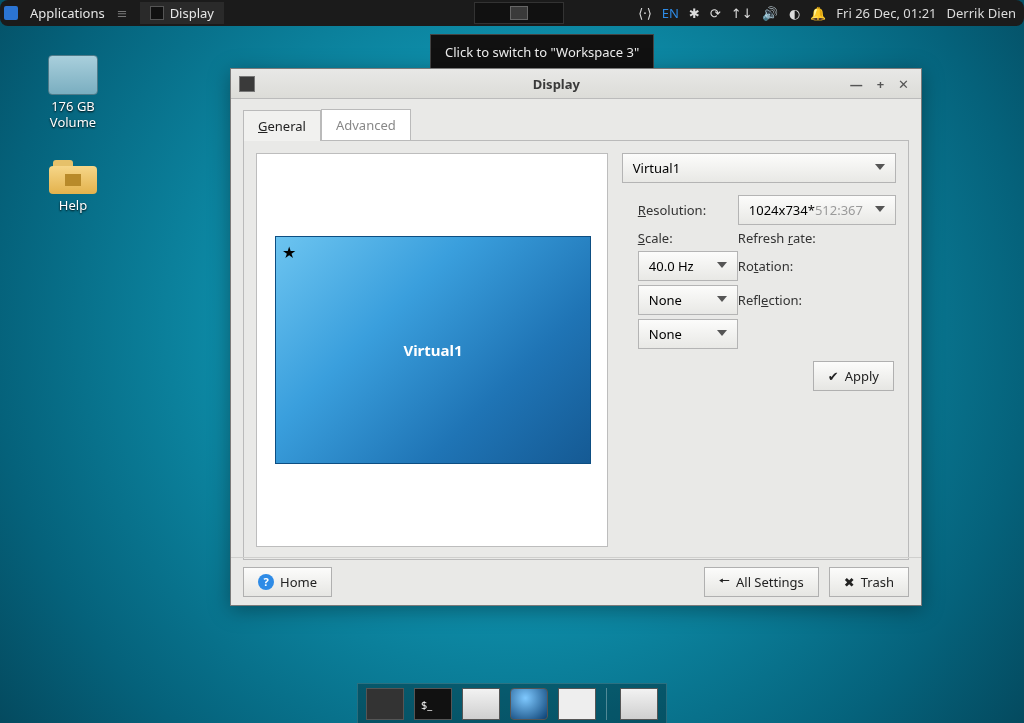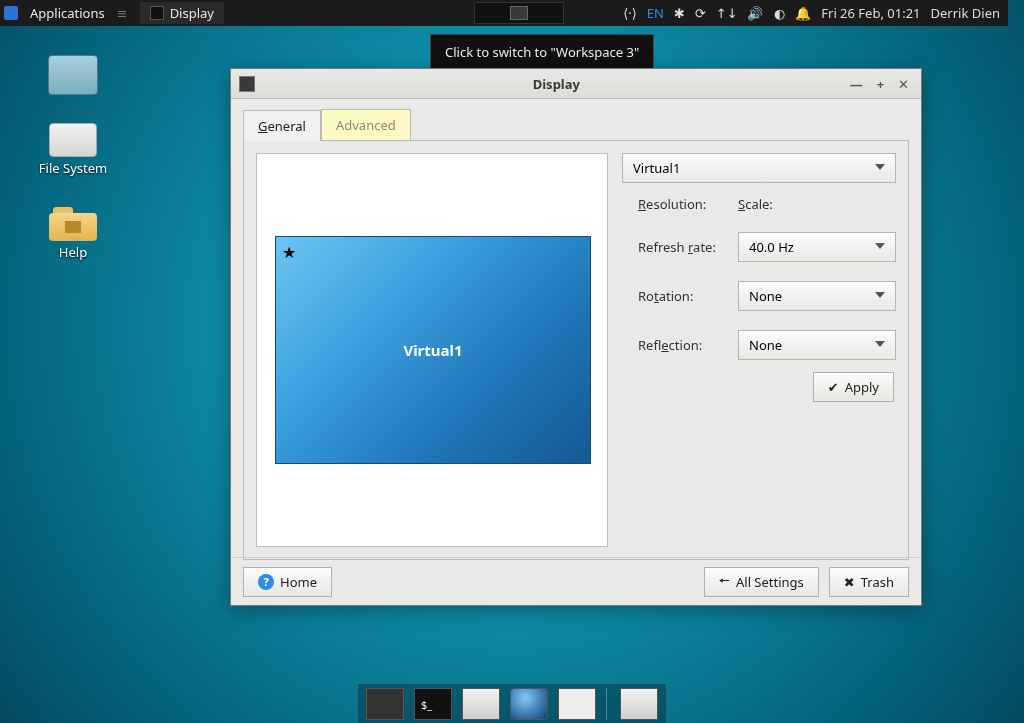--- a/index.html
+++ b/index.html
@@ -7,23 +7,24 @@
 
   
   .desktop {
     position: relative;
     width: 1024px; height: 723px;
     background: radial-gradient(circle at 50% 45%, #24b7d8 0%, #0e8fab 40%, #05627b 80%, #044a5f 100%);
   }
 
   
   .panel {
-    position: absolute; top: 0; left: 0; right: 16px; height: 26px;
+    position: absolute; top: 0; left: 0; right: 0; height: 26px;
     background: #1b1b1b; color: #e6e6e6; display: flex; align-items: center;
     font-size: 12px;
+    border-radius: 8px;
   }
   .panel .panel-left { display: flex; align-items: center; gap: 6px; padding-left: 4px; }
   .panel .xfce-logo { width: 14px; height: 14px; background: #2b74d3; border-radius: 2px; }
   .panel .applications { padding: 0 6px; }
   .panel .wlist { display: flex; align-items: center; gap: 6px; margin-left: 6px; background: #2a2a2a; height: 22px; padding: 0 10px; }
   .panel .wlist .wicon { width: 14px; height: 14px; background: #111; border: 1px solid #555; }
   .panel .pager { width: 90px; height: 22px; margin-left: 250px; background: #111; border: 1px solid #333; display:flex; align-items:center; justify-content:center;}
   .panel .pager .ws { width: 18px; height: 14px; background: #3a3a3a; border: 1px solid #666; }
   .panel .tray { margin-left: auto; display: flex; align-items: center; gap: 10px; padding-right: 8px; }
   .panel .tray span { color: #dcdcdc; }
@@ -58,21 +59,21 @@
     height: 30px; background: linear-gradient(#e8e8e6,#dcdcd8);
     display: flex; align-items: center; border-bottom: 1px solid #bbb;
   }
   .titlebar .ticon { width: 16px; height: 16px; background:#3a3a3a; border:1px solid #777; margin:0 8px;}
   .titlebar .ttitle { flex: 1; text-align: center; font-weight: bold; color:#3a3a3a; }
   .titlebar .tbtns { display:flex; gap:14px; padding-right:12px; color:#555; }
   .titlebar .tbtns span { font-weight:bold; cursor:pointer; }
 
   .notebook { padding: 10px 12px 8px; border-radius: 16px; }
   .tabs { display:flex; }
-  .tab { padding:6px 14px; border:1px solid #bababa; background:#fef9c3; color:#888; cursor:pointer; border-bottom:none;}
+  .tab { padding:6px 14px; border:1px solid #bababa; background:#ffffff; color:#888; cursor:pointer; border-bottom:none;}
   .tab.active { background:#f1f1ef; color:#222; position:relative; top:1px; }
   .tab u { text-decoration: underline; }
 
   .page {
     border:1px solid #bababa; background:#e9e9e7; padding:12px; height:420px;
     display:flex; gap:14px;
   }
   .preview-frame {
     width:352px; height:394px; background:#fff; border:1px solid #bdbdbd;
     position:relative;
@@ -84,21 +85,21 @@
   }
   .monitor .star { position:absolute; top:4px; left:6px; color:#000; font-size:16px;}
   .monitor .mname { color:#fff; font-weight:bold; font-size:15px; }
 
   .controls { flex:1; display:flex; flex-direction:column; gap:12px; }
   .combo, .cselect {
     height:30px; border:1px solid #b4b4b4; background:linear-gradient(#fcfcfb,#e8e8e5);
     display:flex; align-items:center; padding:0 10px; cursor:pointer; position:relative;
   }
   .combo .caret, .cselect .caret { position:absolute; right:10px; top:10px; width:0;height:0;border-left:5px solid transparent;border-right:5px solid transparent;border-top:6px solid #555;}
-  .rows { display:grid; grid-template-columns: 100px 1fr; row-gap:19px; align-items:center; padding-left:16px;}
+  .rows { display:grid; grid-template-columns: 100px 1fr; row-gap:4px; align-items:center; padding-left:16px;}
   .rows label { color:#333; }
   .res-extra { color:#9a9a9a; margin-left:auto; margin-right:22px; }
 
   .apply-row { display:flex; justify-content:flex-end; padding-right:2px; }
   .btn {
     height:30px; border:1px solid #b0b0b0; background:linear-gradient(#fcfcfb,#e6e6e3);
     padding:0 14px; display:inline-flex; align-items:center; gap:6px; cursor:pointer; color:#222;
   }
 
   .bottombar {
@@ -142,34 +143,32 @@
     </div>
     <div class="tray">
       <span>⟨·⟩</span>
       <span class="lang">EN</span>
       <span>✱</span>
       <span>⟳</span>
       <span>↑↓</span>
       <span>🔊</span>
       <span>◐</span>
       <span>🔔</span>
-      <span>Fri 26 Feb, 01:21</span>
+      <span>Fri 26 Dec, 01:21</span>
       <span>Derrik Dien</span>
     </div>
   </div>
 
   <div class="tooltip">Click to switch to "Workspace 3"</div>
 
   <div class="dicons">
     <div class="dicon">
       <div class="ico disk"></div>
-    </div>
-    <div class="dicon">
-      <div class="hdd"></div>
-      <div class="dicon-label">File System</div>
+      <div class="dicon-label" style="white-space:pre-line;">176 GB
+Volume</div>
     </div>
     <div class="dicon">
       <div class="folder">
           <div class="house"></div>
         </div>
       <div class="dicon-label">Help</div>
     </div>
   </div>
 
   <div class="win">
@@ -198,20 +197,25 @@
         </div>
 
         <div class="controls">
           <div class="combo">
             <span>Virtual1</span>
             <div class="caret"></div>
           </div>
 
           <div class="rows">
             <label><u>R</u>esolution:</label>
+            <div class="cselect">
+              <span>1024x734*</span>
+              <span class="res-extra">512:367</span>
+              <div class="caret"></div>
+            </div>
 
             <label><u>S</u>cale:</label>
 
             <label>Refresh <u>r</u>ate:</label>
             <div class="cselect">
               <span>40.0 Hz</span>
               <div class="caret"></div>
             </div>
 
             <label>Ro<u>t</u>ation:</label>

